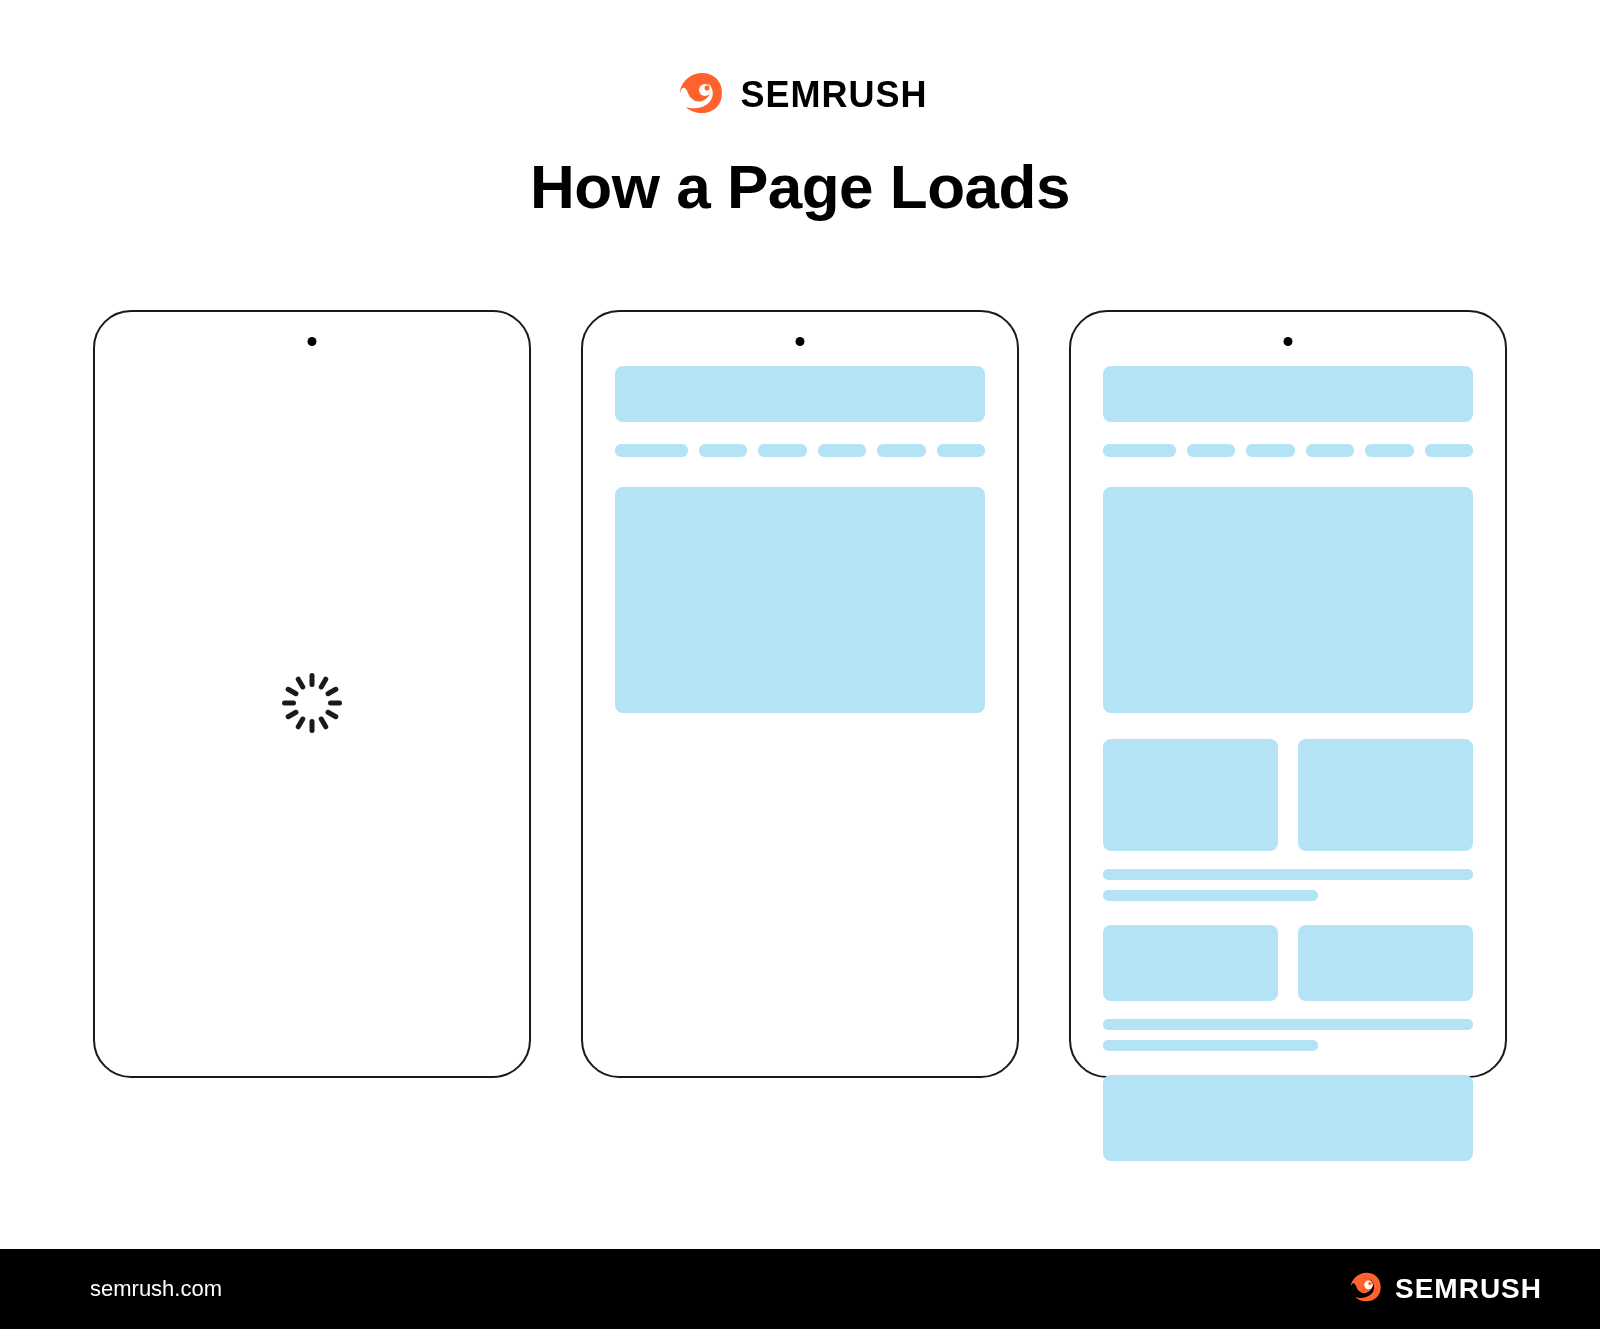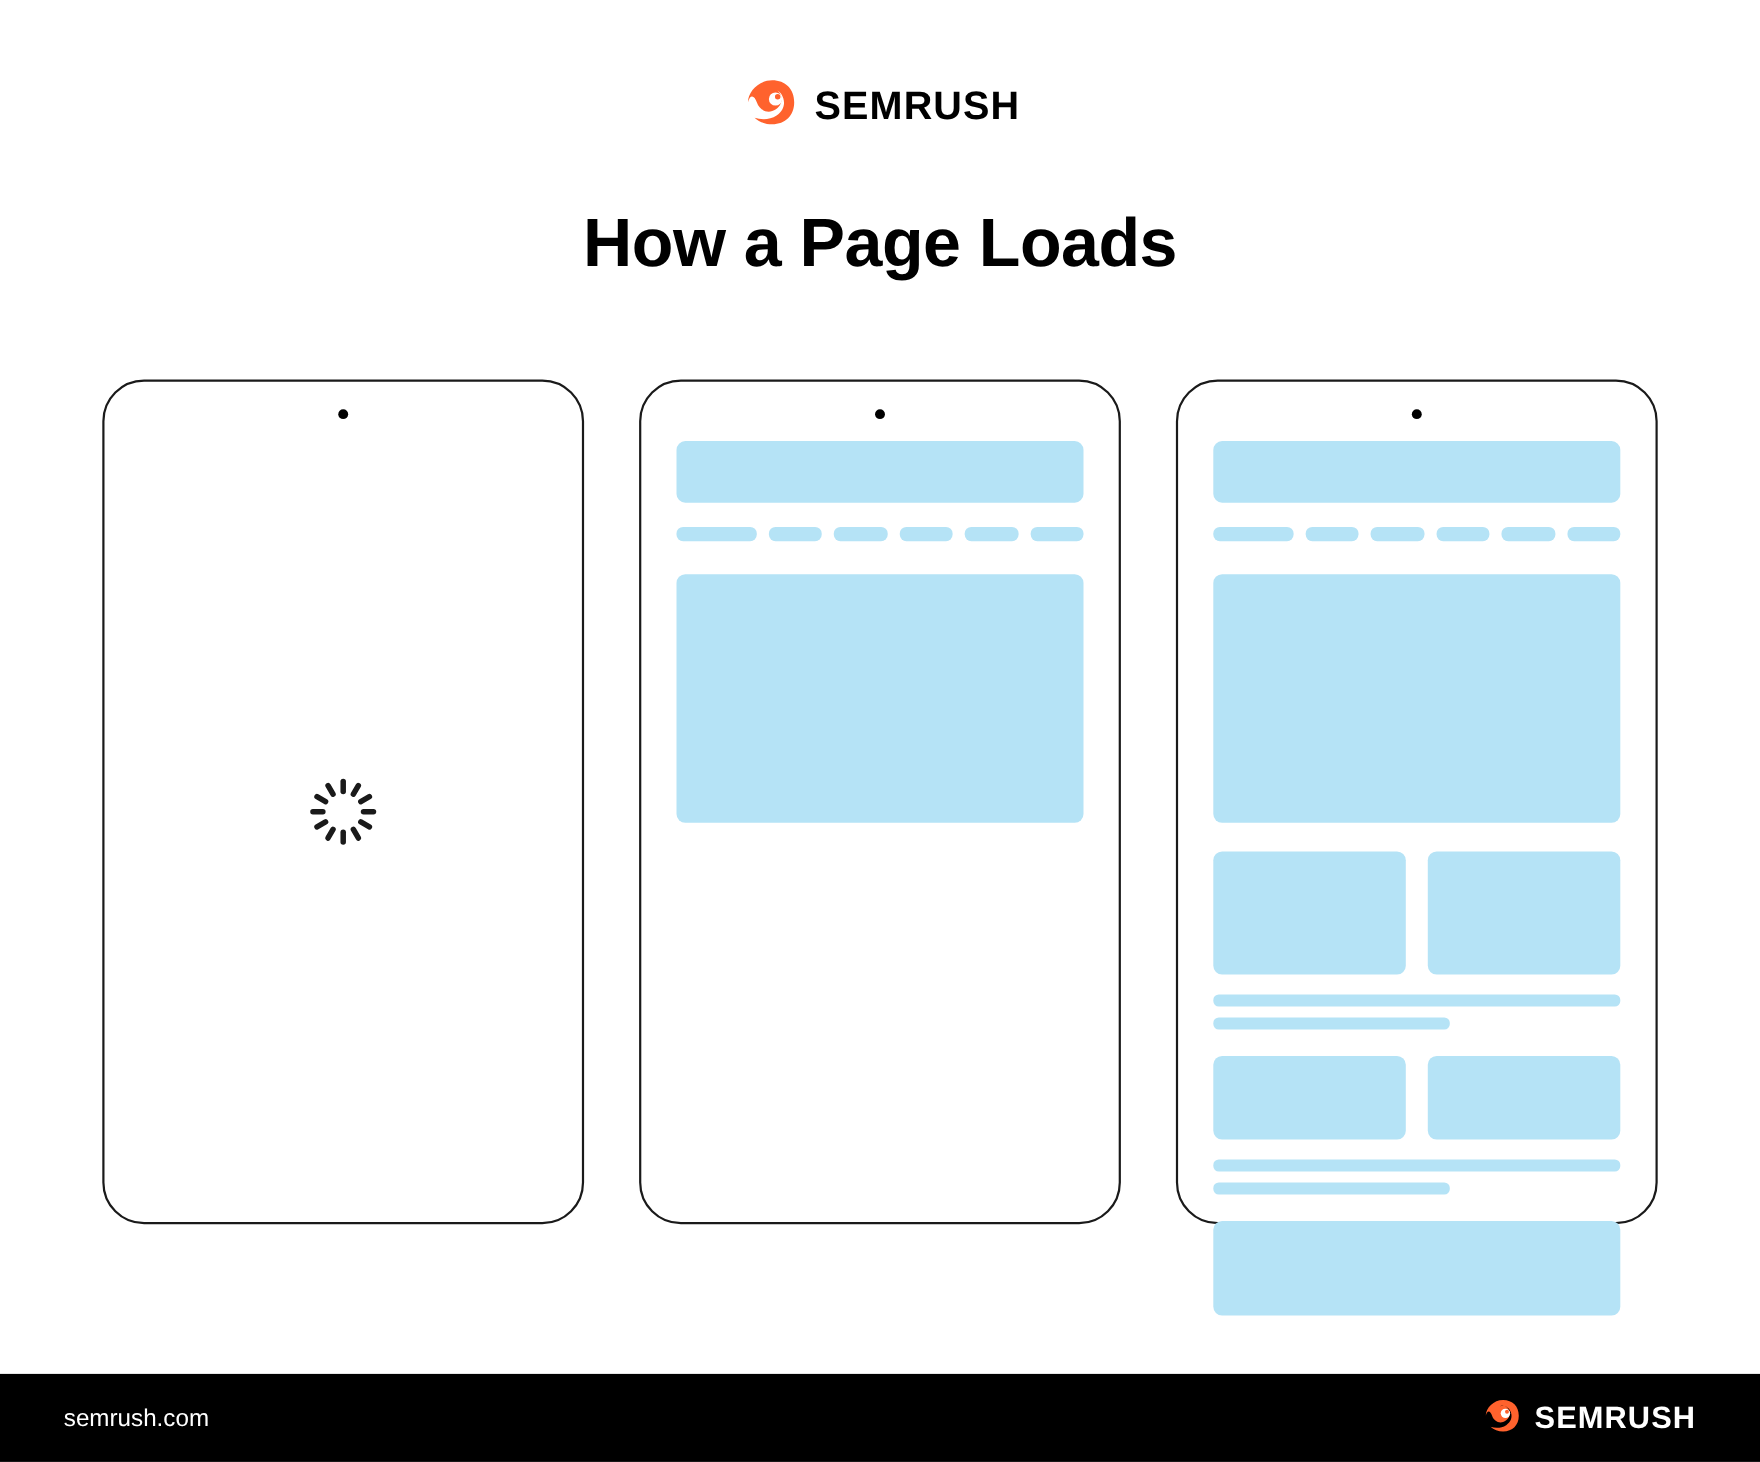--- a/index.html
+++ b/index.html
@@ -19,21 +19,21 @@
       align-items: center;
       justify-content: center;
       padding-top: 65px;
       gap: 12px;
     }
     .title {
       text-align: center;
       font-size: 62px;
       font-weight: 700;
       color: #000000;
-      margin-top: 60px;
+      margin-top: 26px;
       letter-spacing: -0.5px;
     }
     .phones-row {
       display: flex;
       justify-content: center;
       gap: 50px;
       margin-top: 88px;
       padding: 0 80px;
     }
     .phone {
@@ -139,20 +139,21 @@
       background: #000000;
       display: flex;
       align-items: center;
       justify-content: space-between;
       padding: 0 58px;
     }
     .footer-text {
       color: #ffffff;
       font-size: 22px;
       font-weight: 500;
+      margin-left: 32px;
     }
     .footer-logo {
       display: flex;
       align-items: center;
       gap: 10px;
     }
     .footer-brand {
       color: #ffffff;
       font-size: 28px;
       font-weight: 800;

